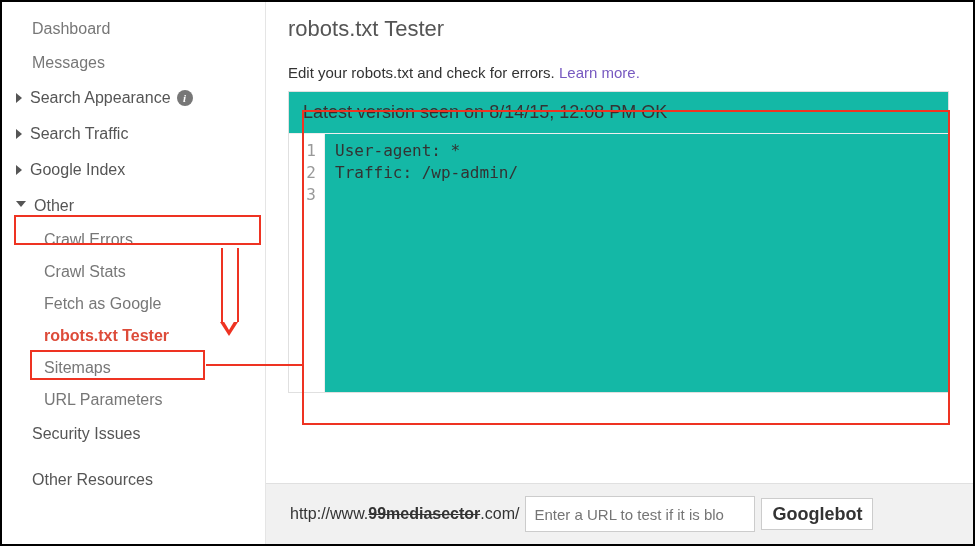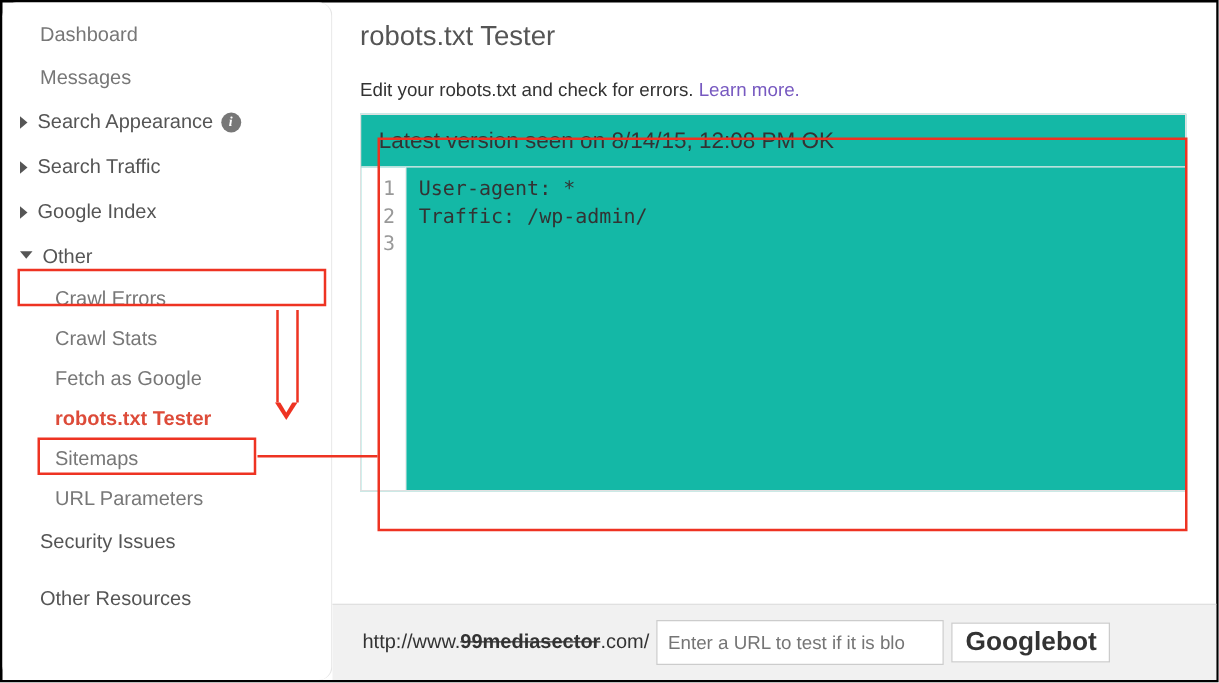--- a/index.html
+++ b/index.html
@@ -1,19 +1,19 @@
 <!DOCTYPE html>
 <html><head>
 <meta charset="utf-8">
 <style>
   * { box-sizing: border-box; margin: 0; padding: 0; }
   body { font-family: Arial, Helvetica, sans-serif; font-size: 13px; color: #444; }
   .frame { width: 975px; height: 546px; border: 2px solid #000; position: relative; background: #fff; }
   .inner { display: flex; height: 100%; }
-  .sidebar { width: 264px; border-right: 1px solid #e5e5e5; padding: 10px 0 10px 10px; background: #fff; position: relative; border-radius: 11px; }
+  .sidebar { width: 264px; border-right: 1px solid #e5e5e5; padding: 10px 0 10px 10px; background: #fff; position: relative; }
   .side-item { display: flex; align-items: center; padding: 8px 8px; color: #777; font-size: 16px; cursor: pointer; }
   .side-top { padding-left: 20px; }
   .side-cat { color: #555; padding: 9px 4px; display: flex; align-items: center; font-size: 16px; }
   .caret { width: 0; height: 0; border-top: 5px solid transparent; border-bottom: 5px solid transparent; border-left: 6px solid #555; margin-right: 8px; }
   .caret.open { border-left: 5px solid transparent; border-right: 5px solid transparent; border-top: 6px solid #555; width: 0; height: 0; margin-right: 8px; }
   .info-icon { width: 16px; height: 16px; border-radius: 50%; background: #777; color: #fff; display: inline-flex; align-items: center; justify-content: center; font-size: 11px; font-weight: bold; margin-left: 6px; font-style: italic; font-family: Georgia, serif; }
   .sub { padding-left: 28px; }
   .sub .side-item { font-size: 16px; padding: 7px 4px; color: #777; }
   .sub .active { color: #dd4b39; font-weight: bold; }
 
@@ -25,21 +25,21 @@
   .editor-box { border: 1px solid #e0e0e0; margin-top: 10px; background: #14b8a6; }
   .editor-head { padding: 10px 14px; font-size: 18px; color: #333; border-bottom: 1px solid #eee; }
   .ok { color: #333; }
   .code-area { display: flex; height: 258px; font-family: Consolas, Menlo, monospace; font-size: 16px; }
   .gutter { width: 36px; border-right: 1px solid #eee; text-align: right; padding: 6px 8px 6px 0; color: #999; line-height: 22px; background: #fff; }
   .code { flex: 1; padding: 6px 10px; color: #333; line-height: 22px; white-space: pre; }
 
   .bottom-bar { position: absolute; left: 0; right: 0; bottom: 0; background: #f1f1f1; border-top: 1px solid #e0e0e0; padding: 12px 24px; display: flex; align-items: center; gap: 6px; }
   .url-start { font-size: 16px; color: #333; }
   .url-input { flex: 1; max-width: 230px; height: 36px; border: 1px solid #ccc; padding: 0 8px; font-size: 15px; color: #888; background: #fff; }
-  .bot-select { height: 32px; padding: 0 10px; border: 1px solid #ccc; background: #fff; font-size: 21px; font-weight: bold; color: #333; display: flex; align-items: center; }
+  .bot-select { height: 32px; padding: 0 10px; border: 1px solid #ccc; background: #fff; font-size: 18px; font-weight: bold; color: #333; display: flex; align-items: center; }
   .test-btn { background: #d14836; color: #fff; border: 0; height: 32px; padding: 0 16px; font-weight: bold; font-size: 14px; letter-spacing: 0.5px; cursor: pointer; }
   .strike { text-decoration: line-through; font-weight: bold; }
 
   
   .annot { position: absolute; border: 2px solid #e32; pointer-events: none; }
   .annot-arrow-line { position: absolute; width: 2px; background: #e32; pointer-events: none; }
   .annot-arrow-head { position: absolute; width: 0; height: 0; border-left: 9px solid transparent; border-right: 9px solid transparent; border-top: 14px solid #e32; pointer-events: none; }
   .annot-arrow-head-inner { position: absolute; width: 0; height: 0; border-left: 6px solid transparent; border-right: 6px solid transparent; border-top: 10px solid #fff; pointer-events: none; }
   .annot-h { position: absolute; height: 2px; background: #e32; pointer-events: none; }
 </style>

